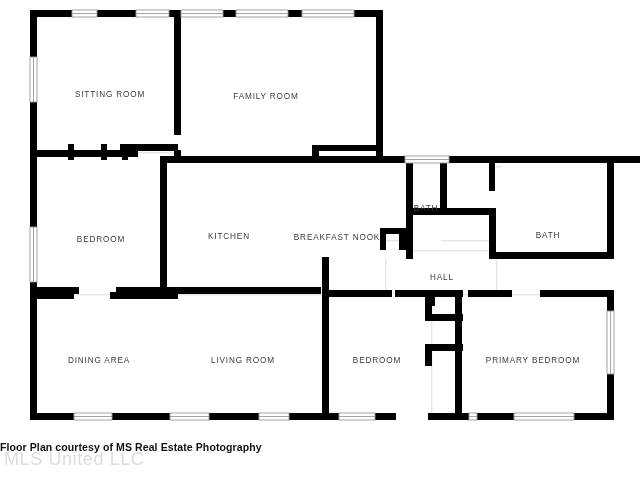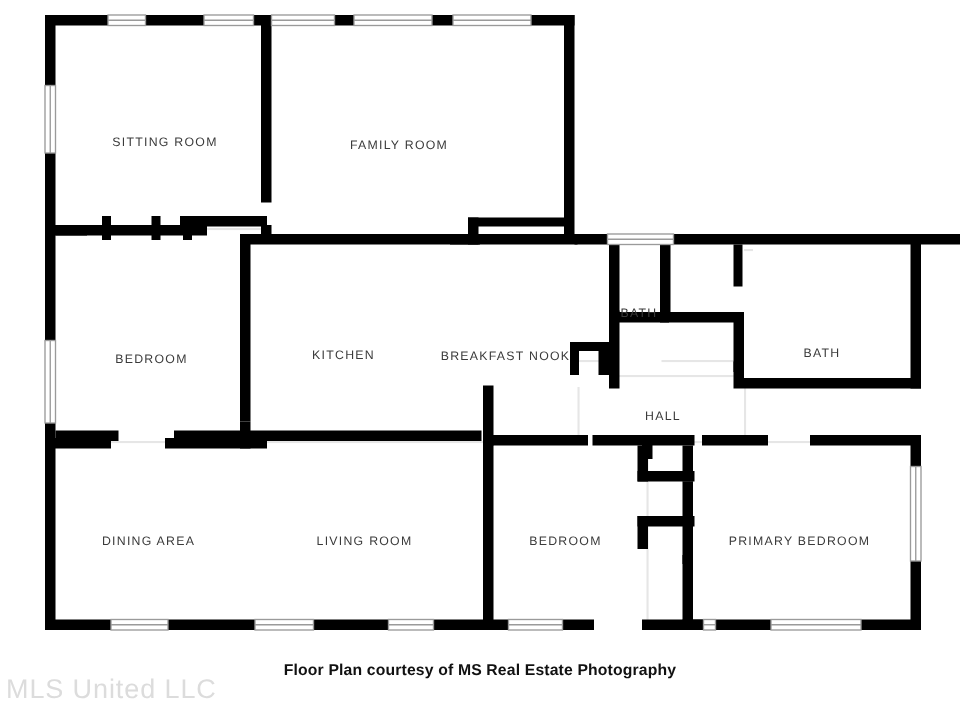--- a/index.html
+++ b/index.html
@@ -39,21 +39,21 @@
     text-anchor: middle;
     dominant-baseline: middle;
     font-weight: 400;
   }
 
   .caption {
     position: absolute;
     left: 0;
     top: 441px;
     width: 640px;
-    text-align: center;
+    text-align: left;
     font-family: "Liberation Sans", sans-serif;
     font-size: 10.5px;
     font-weight: bold;
     color: #111111;
     letter-spacing: 0.1px;
   }
 
   .watermark {
     position: absolute;
     left: 4px;

